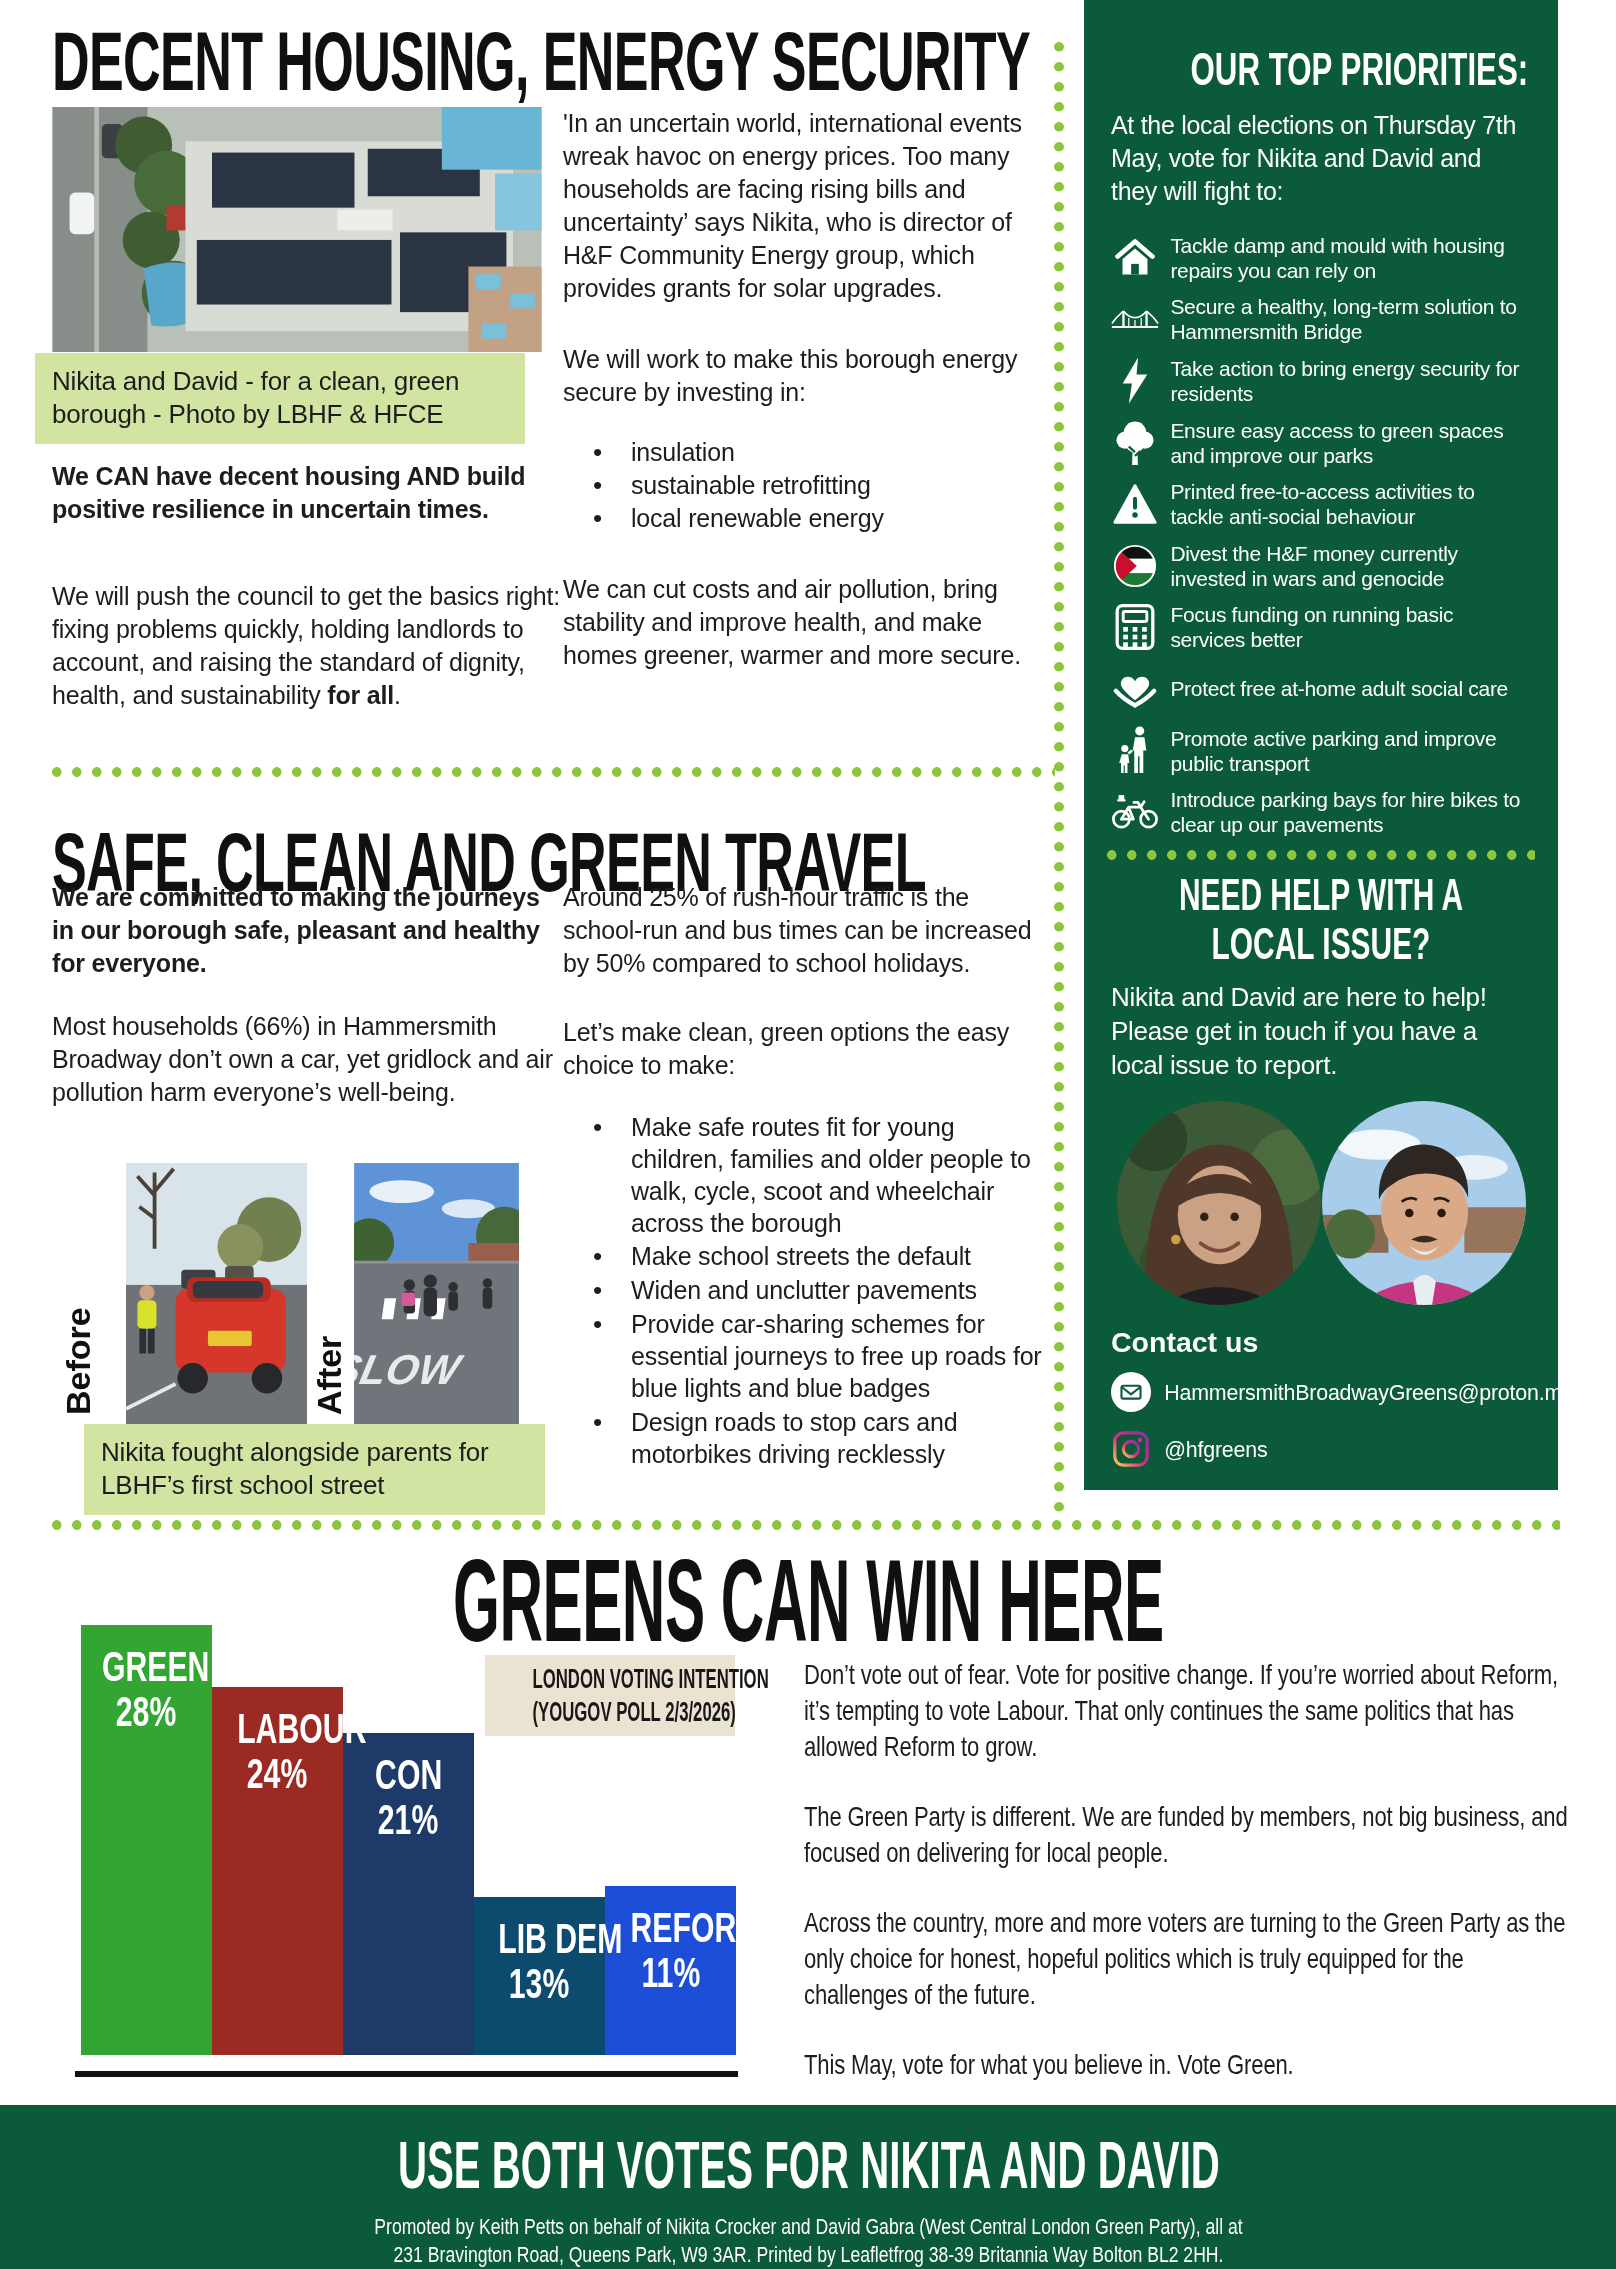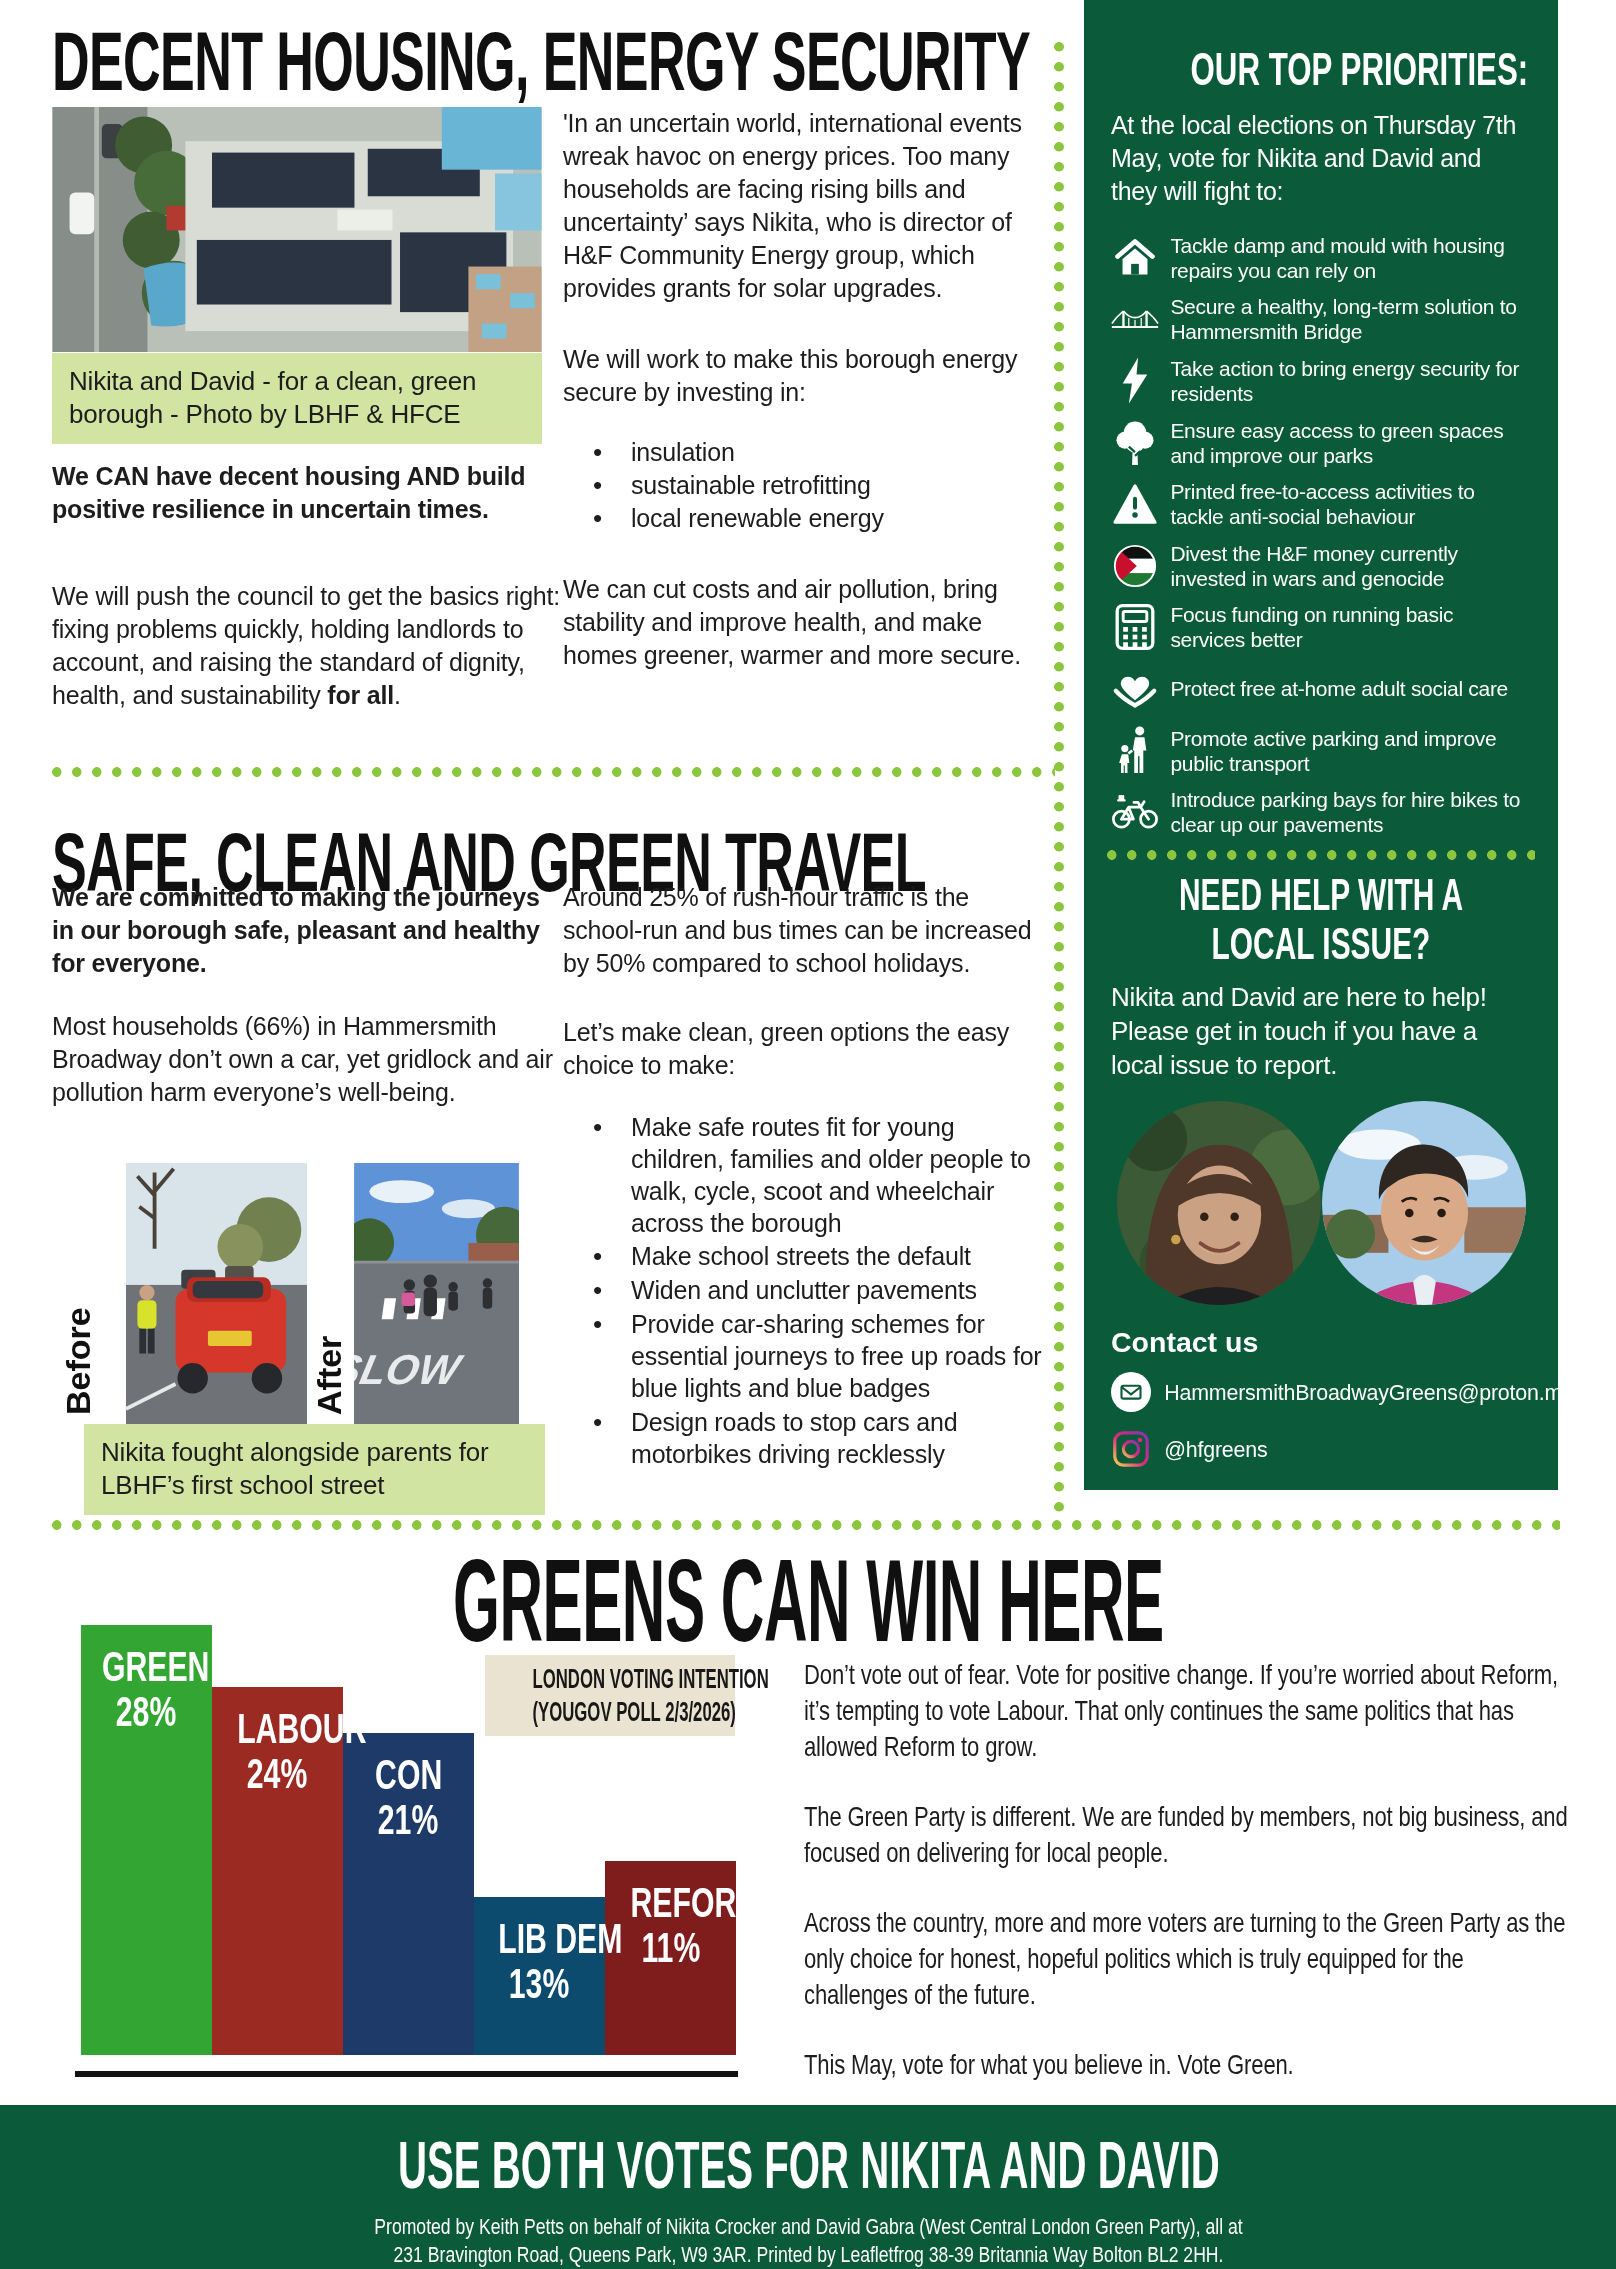--- a/index.html
+++ b/index.html
@@ -99,21 +99,21 @@
       <rect x="366" y="132" width="112" height="84" fill="#2b3443"></rect>
       <rect x="300" y="108" width="58" height="22" fill="#eceee9"></rect>
       <rect x="410" y="0" width="105" height="66" fill="#69b5d6"></rect>
       <rect x="466" y="70" width="49" height="60" fill="#87c4dd"></rect>
       <rect x="438" y="168" width="77" height="90" fill="#c2a184"></rect>
       <rect x="446" y="176" width="26" height="16" fill="#79c0d8"></rect>
       <rect x="482" y="196" width="26" height="16" fill="#79c0d8"></rect>
       <rect x="452" y="228" width="26" height="16" fill="#79c0d8"></rect>
     </svg>
   </div>
-  <div class="abs caption-box" style="left:52px; top:353px; width:456px;">Nikita and David - for a clean, green borough - Photo by LBHF &amp; HFCE</div>
+  <div class="abs caption-box" style="left:35px; top:353px; width:456px;">Nikita and David - for a clean, green borough - Photo by LBHF &amp; HFCE</div>
 
   <div class="abs body-par bold-par" style="left:52px; top:460px; width:514px;">We CAN have decent housing AND build positive resilience in uncertain times.</div>
 
   <div class="abs body-par" style="left:52px; top:580px; width:514px;"><span>We will push the council to get the basics right: fixing problems quickly, holding landlords to account, and raising the standard of dignity, health, and sustainability </span><b>for all</b><span>.</span></div>
 
   <div class="abs" style="left:563px; top:107px; width:490px;">
     <div class="body-par">'In an uncertain world, international events wreak havoc on energy prices. Too many households are facing rising bills and uncertainty’  says Nikita, who is director of H&amp;F Community Energy group, which provides grants for solar upgrades.</div>
     <div class="body-par" style="margin-top:38px;">We will work to make this borough energy secure by investing in:</div>
     <ul class="blist body-par" style="margin-top:27px;">
       <li>insulation</li>
@@ -412,21 +412,21 @@
       </div>
     <div class="bar" style="height: 368px; background: rgb(155, 42, 35);">
         <div class="blab"><span class="sqzc">LABOUR</span><br><span class="sqzc">24%</span></div>
       </div>
     <div class="bar" style="height: 322px; background: rgb(30, 58, 105);">
         <div class="blab"><span class="sqzc">CON</span><br><span class="sqzc">21%</span></div>
       </div>
     <div class="bar" style="height: 158px; background: #0c4a6e;">
         <div class="blab"><span class="sqzc">LIB DEM</span><br><span class="sqzc">13%</span></div>
       </div>
-    <div class="bar" style="height: 194px; background: #7f1d1d;">
+    <div class="bar" style="height: 169px; background: #1d4ed8;">
         <div class="blab"><span class="sqzc">REFORM</span><br><span class="sqzc">11%</span></div>
       </div>
   </div>
   <div class="abs baseline"></div>
   <div class="abs chart-label">
     <span class="sqzc">LONDON VOTING INTENTION</span>
     <span class="sqzc">(YOUGOV POLL 2/3/2026)</span>
   </div>
 
   <div class="abs win-right">

